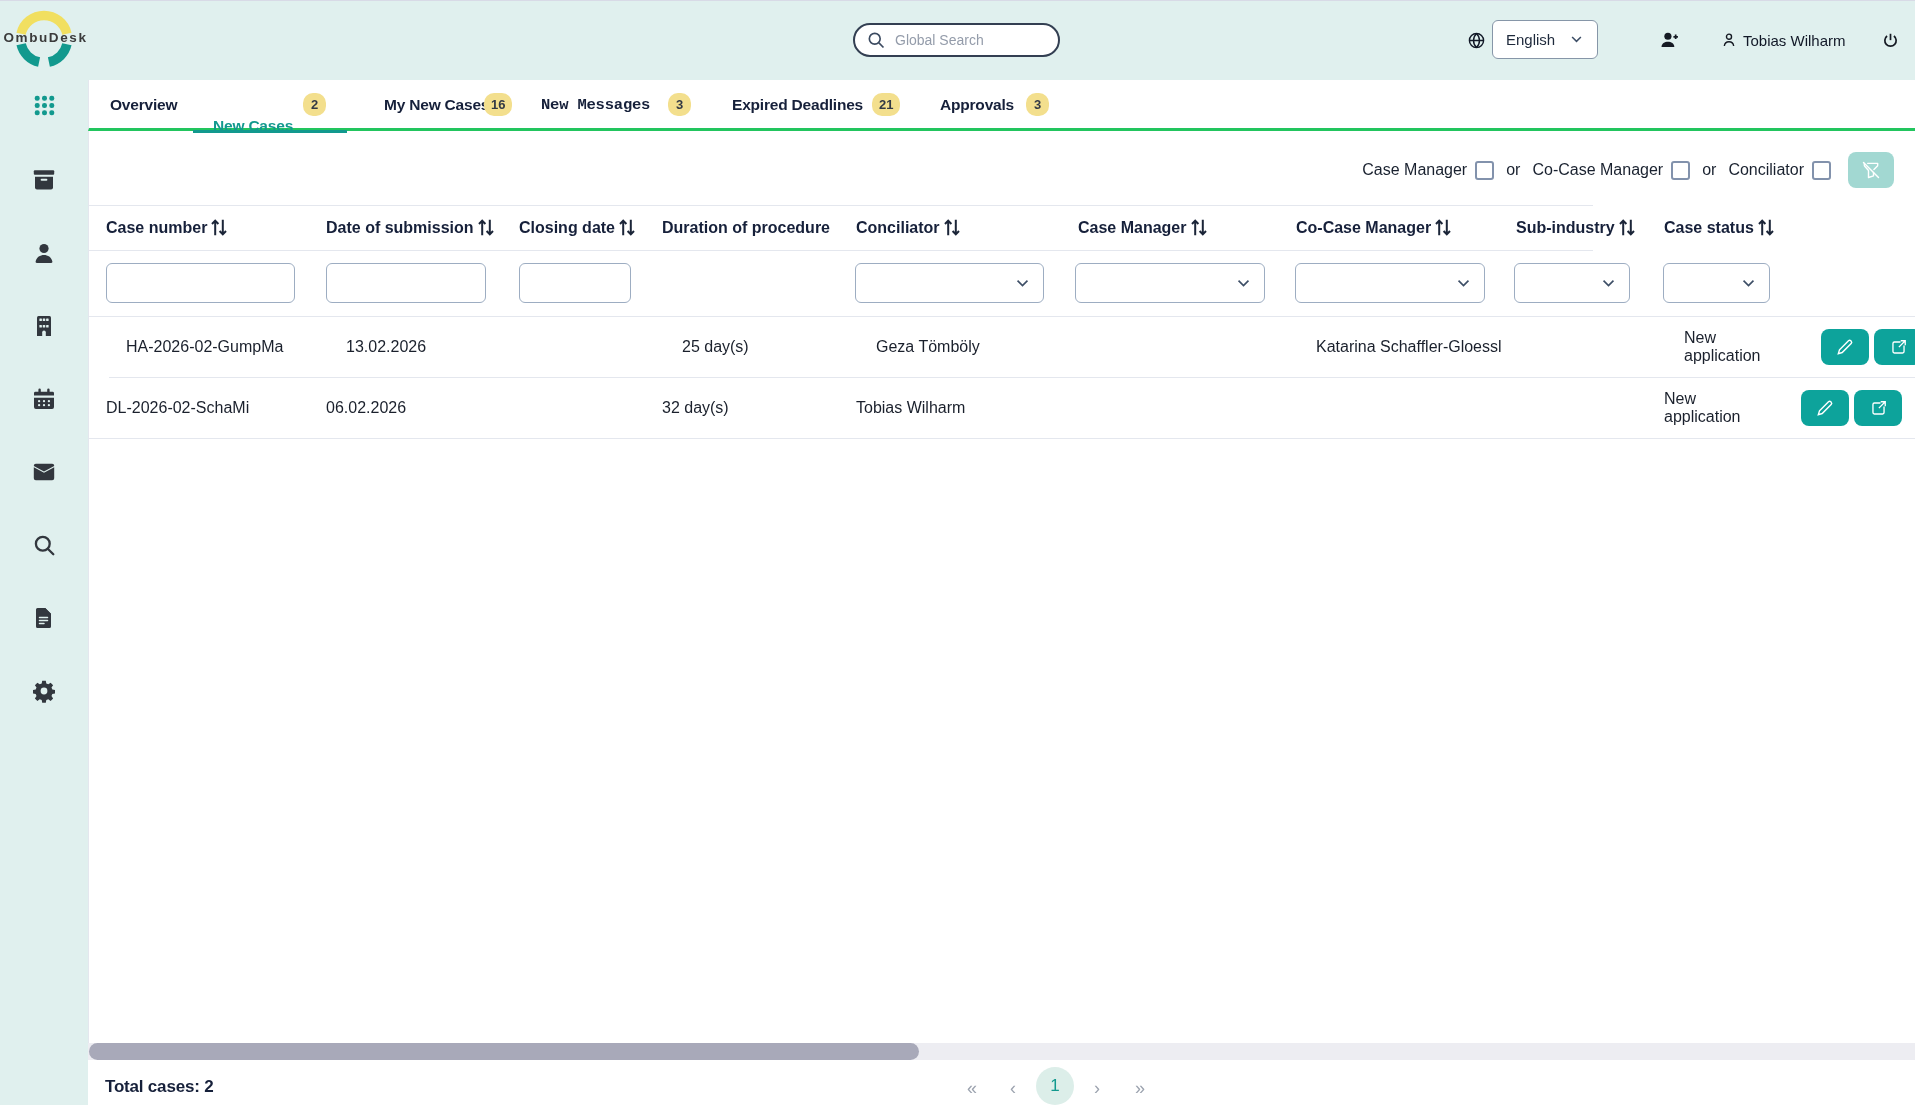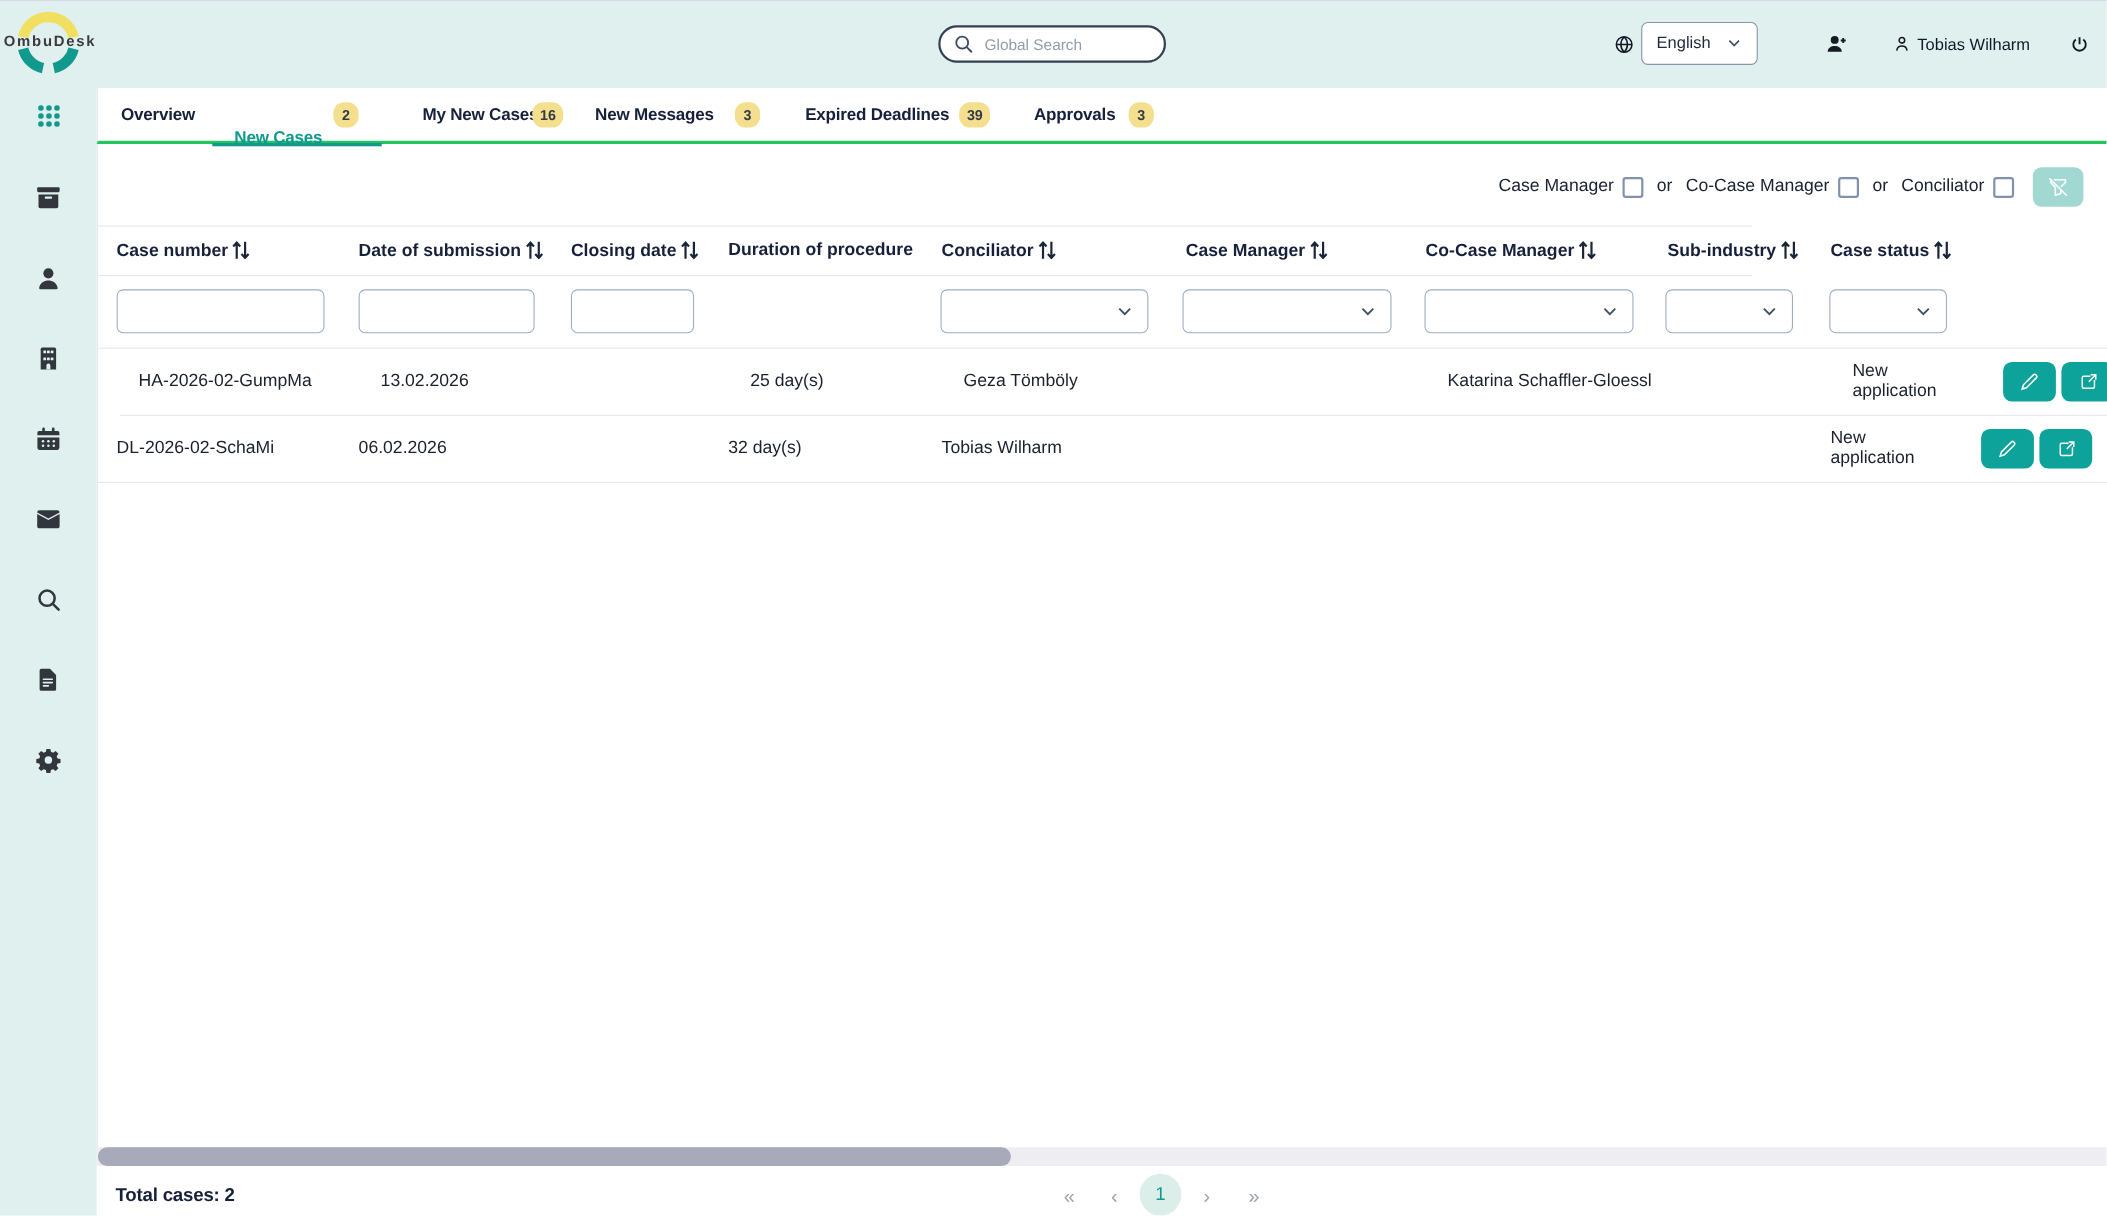--- a/index.html
+++ b/index.html
@@ -193,24 +193,24 @@
       <circle cx="12" cy="12" r="3.4" fill="#e0f0ee"></circle>
     </svg>
 </div>
 
 <div class="tabs">
   <div class="tab" style="left:21px;">Overview</div>
   <div class="tab active" style="left:124px;margin-top:21px;">New Cases</div>
     <span class="badge" style="left:214px;">2</span>
   <div class="tab" style="left:277px;margin-left:18px;">My New Cases</div>
     <span class="badge" style="left:395px;">16</span>
-  <div class="tab" style="left:452px;">New Messages</div>
+  <div class="tab" style="left:452px;font-family:Liberation Mono, monospace;">New Messages</div>
     <span class="badge" style="left:579px;">3</span>
   <div class="tab" style="left:643px;">Expired Deadlines</div>
-    <span class="badge" style="left:783px;">39</span>
+    <span class="badge" style="left:783px;">21</span>
   <div class="tab" style="left:851px;">Approvals</div>
     <span class="badge" style="left:937px;">3</span>
   <div class="underline"></div>
 </div>
 
 <div class="content">
   <div class="rfilters">
     <span>Case Manager</span>
       <span class="cb"></span>
     <span>or</span>

